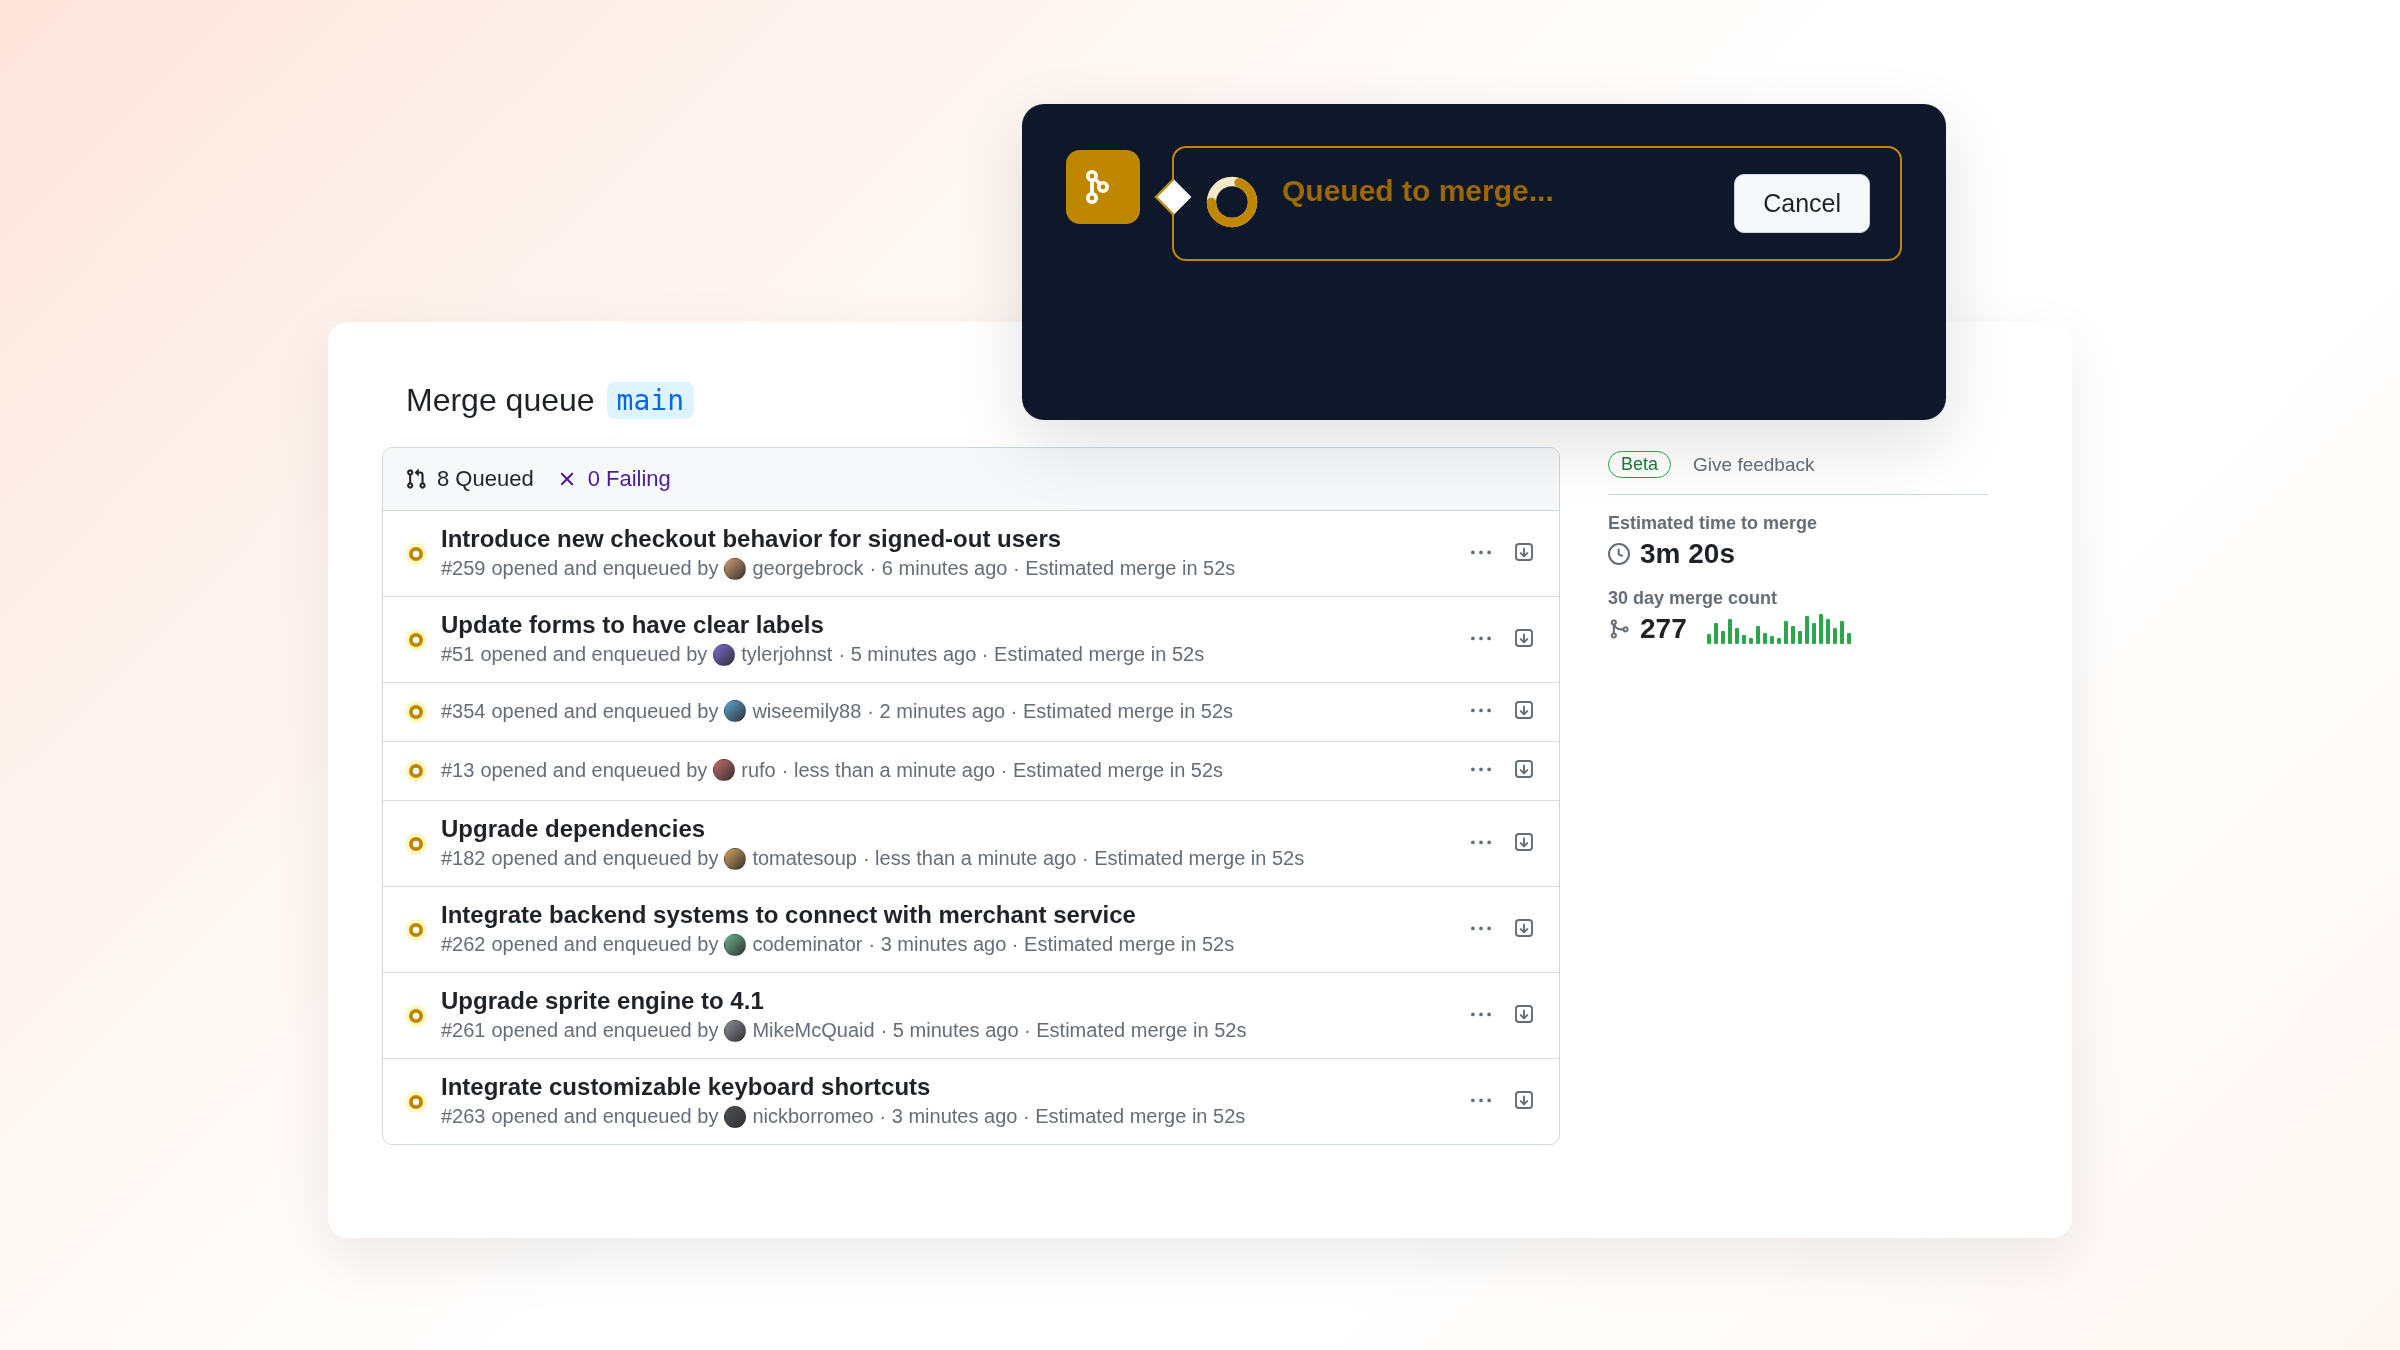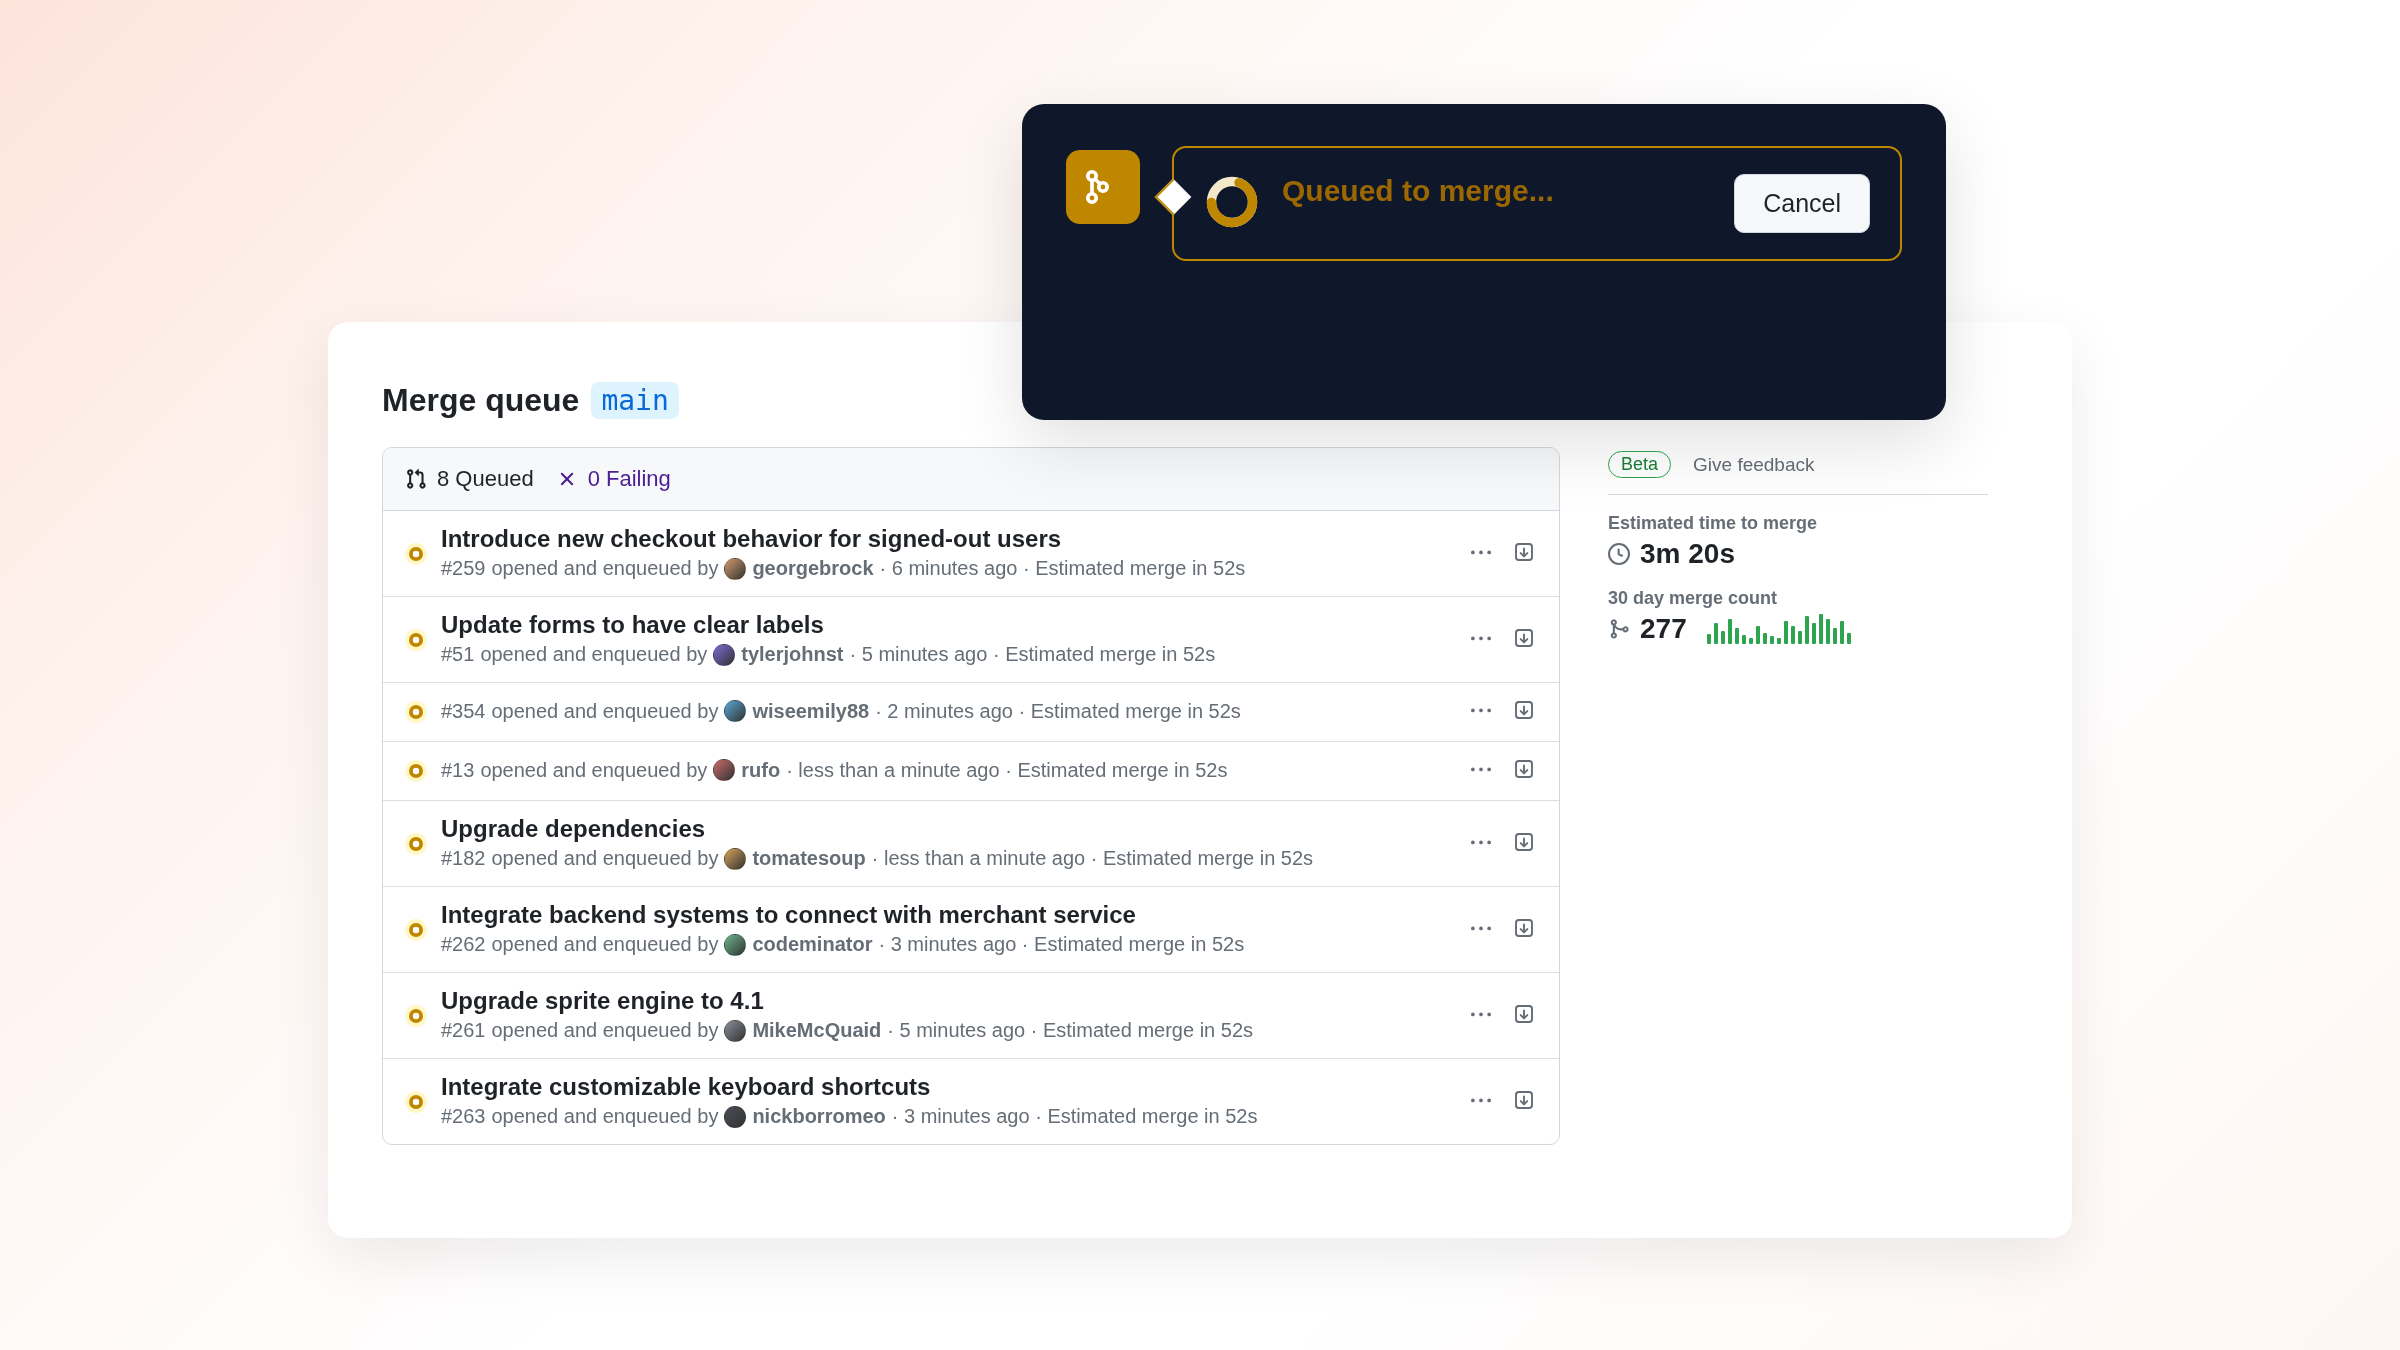--- a/index.html
+++ b/index.html
@@ -25,22 +25,23 @@
   }
 
   .page-title-row {
     display: flex;
     align-items: center;
     gap: 12px;
     margin-bottom: 28px;
   }
   .page-title {
     font-size: 32px;
-    font-weight: 700;
+    font-weight: 400;
     color: #1f2328;
+    margin-left: 24px;
   }
   .branch-tag {
     font-family: ui-monospace, SFMono-Regular, "SF Mono", Menlo, Consolas, monospace;
     font-size: 28px;
     font-weight: 400;
     color: #0969da;
     background: #ddf4ff;
     padding: 2px 10px;
     border-radius: 8px;
   }
@@ -110,21 +111,21 @@
     flex-wrap: wrap;
   }
   .item-meta .pr-num { font-weight: 400; }
   .item-meta .avatar {
     width: 22px; height: 22px;
     border-radius: 50%;
     display: inline-block;
     background: linear-gradient(135deg, #8b5cf6, #ec4899);
     border: 1px solid rgba(0,0,0,0.1);
   }
-  .item-meta .author { color: #656d76; font-weight: 700; }
+  .item-meta .author { color: #656d76; font-weight: 400; }
   .item-actions {
     display: flex;
     align-items: center;
     gap: 18px;
   }
   .item-actions .kebab {
     width: 28px; height: 28px;
     display: flex; align-items: center; justify-content: center;
     color: #656d76;
     cursor: pointer;

